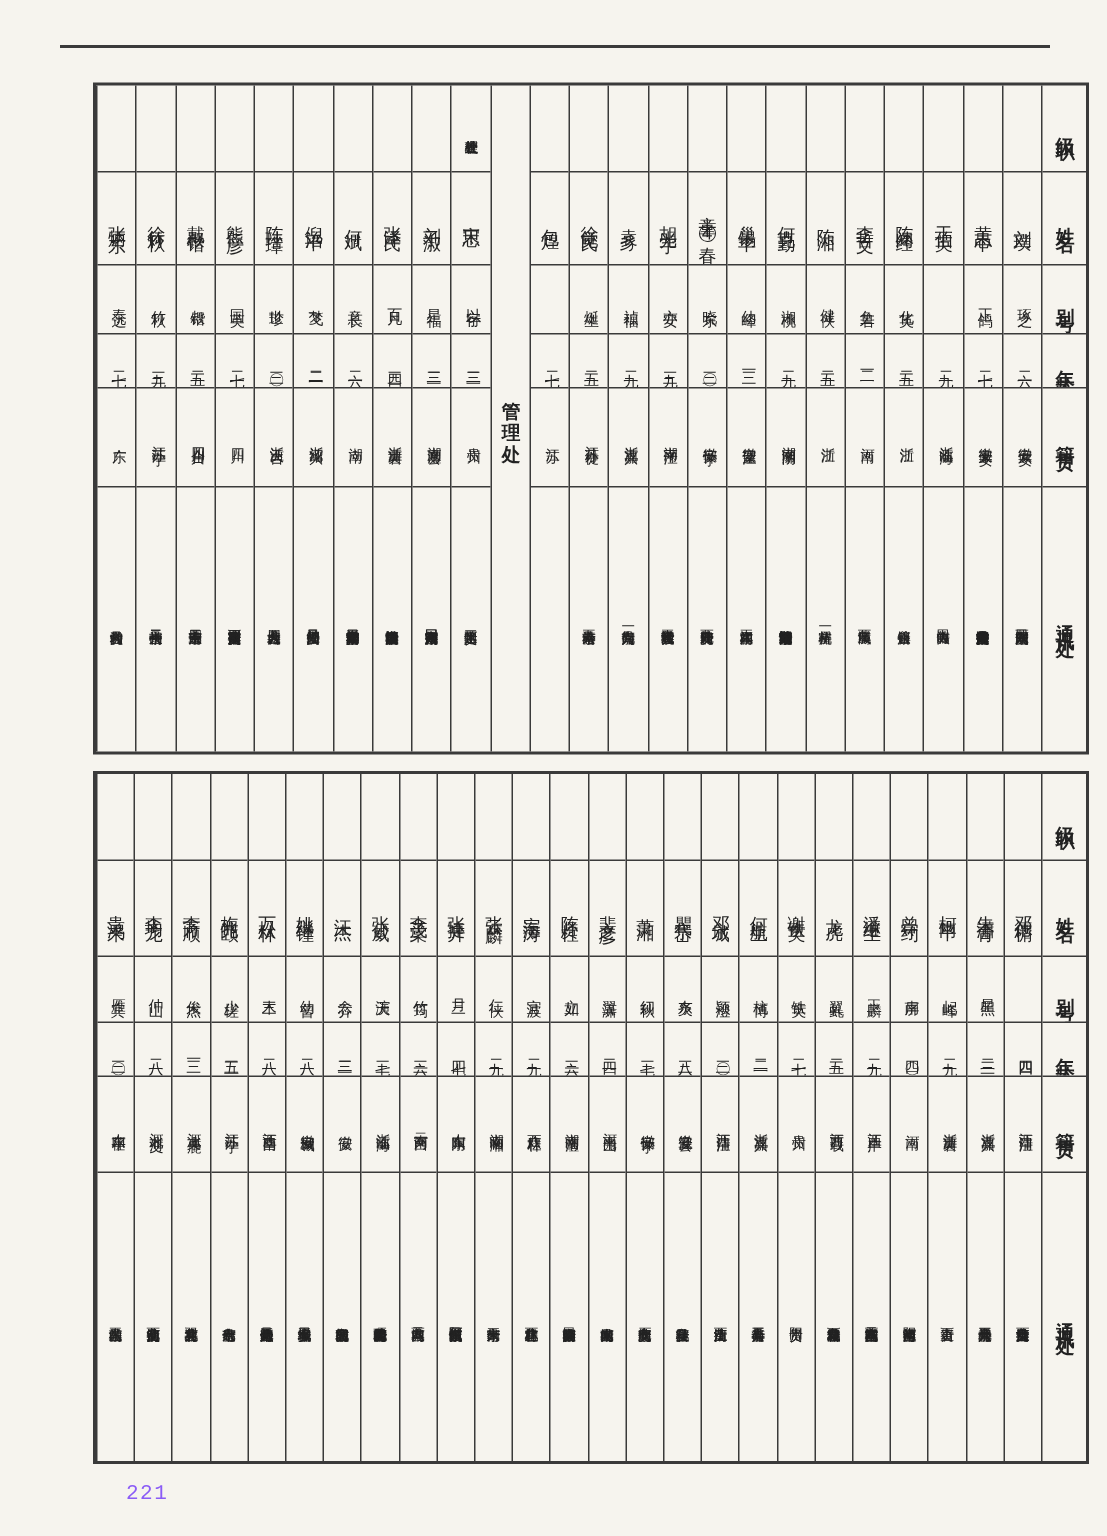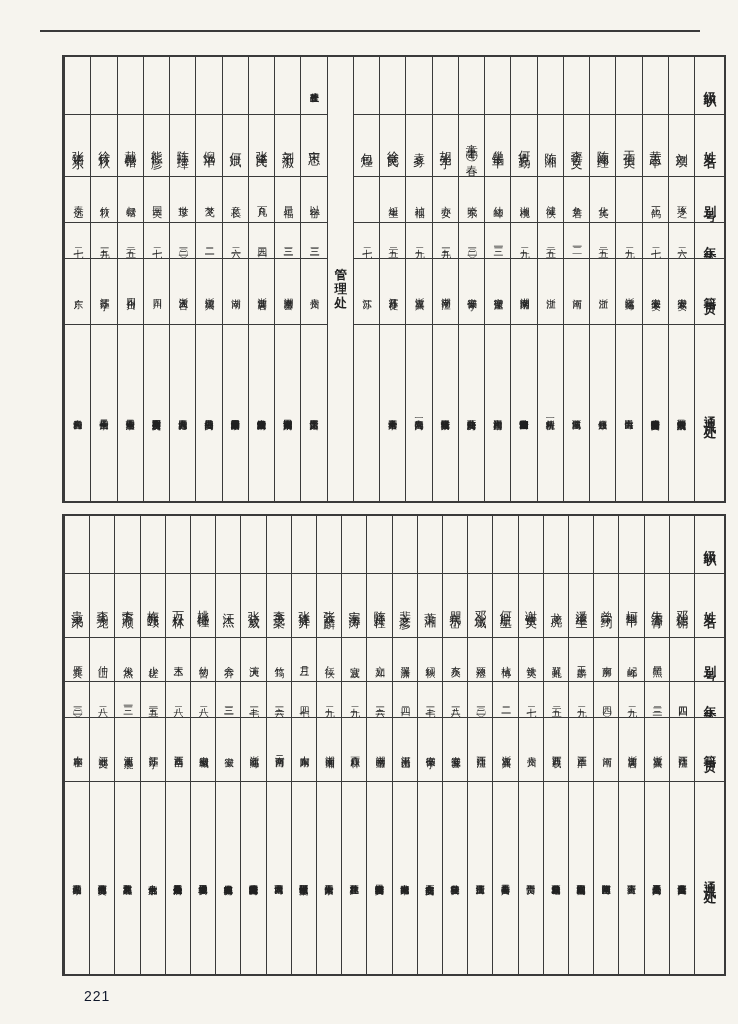--- a/index.html
+++ b/index.html
@@ -73,22 +73,22 @@
   .name-text{font-size:12px;letter-spacing:3px;}
   .alias-text{font-size:10px;letter-spacing:2px;}
   .age-text{font-size:10px;letter-spacing:1px;}
   .origin-text{font-size:9.5px;letter-spacing:1px;}
   .address-text{font-size:9px;line-height:10px;}
   .header-cell .vtext{font-size:12.5px;letter-spacing:5px;font-weight:600;}
   .divider-text{font-size:12.5px;letter-spacing:14px;font-weight:600;}
 
   .page-number{
     position:absolute;left:84px;top:988px;
-    font-size:14px;letter-spacing:1px;color:#0f172a;
-    font-family:Liberation Sans, sans-serif;
+    font-size:14px;letter-spacing:1px;color:#8b5cf6;
+    font-family:Liberation Mono, monospace;
   }
 </style>
 </head>
 <body>
 
 <div id="page">
   <div class="top-rule"></div>
   <div id="table0" class="roster">
       <div class="col header-col">
         <div class="cell rank-cell header-cell">

